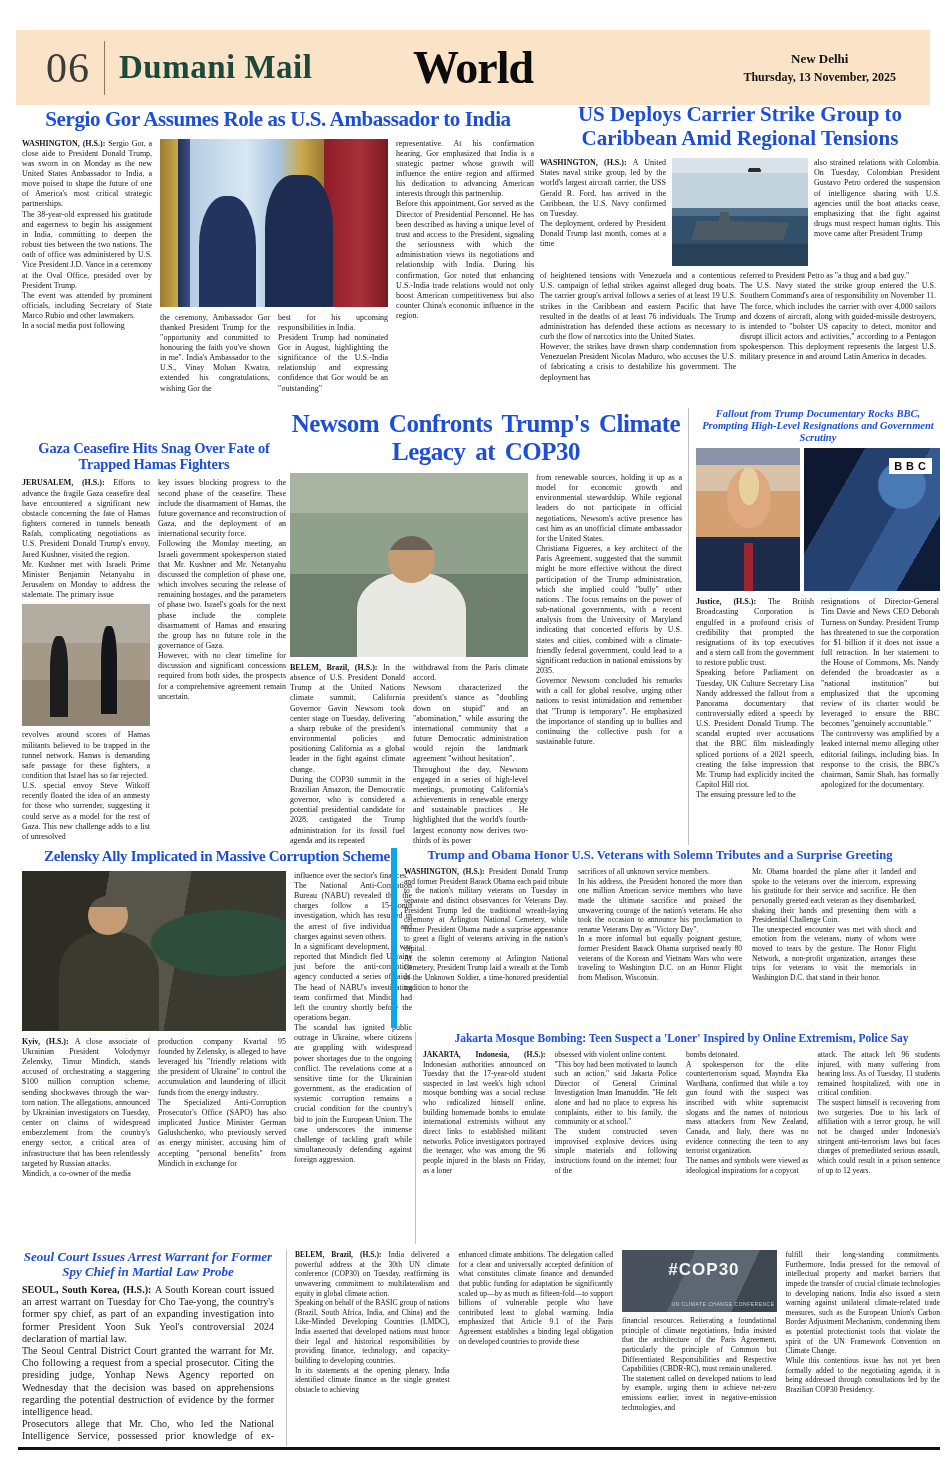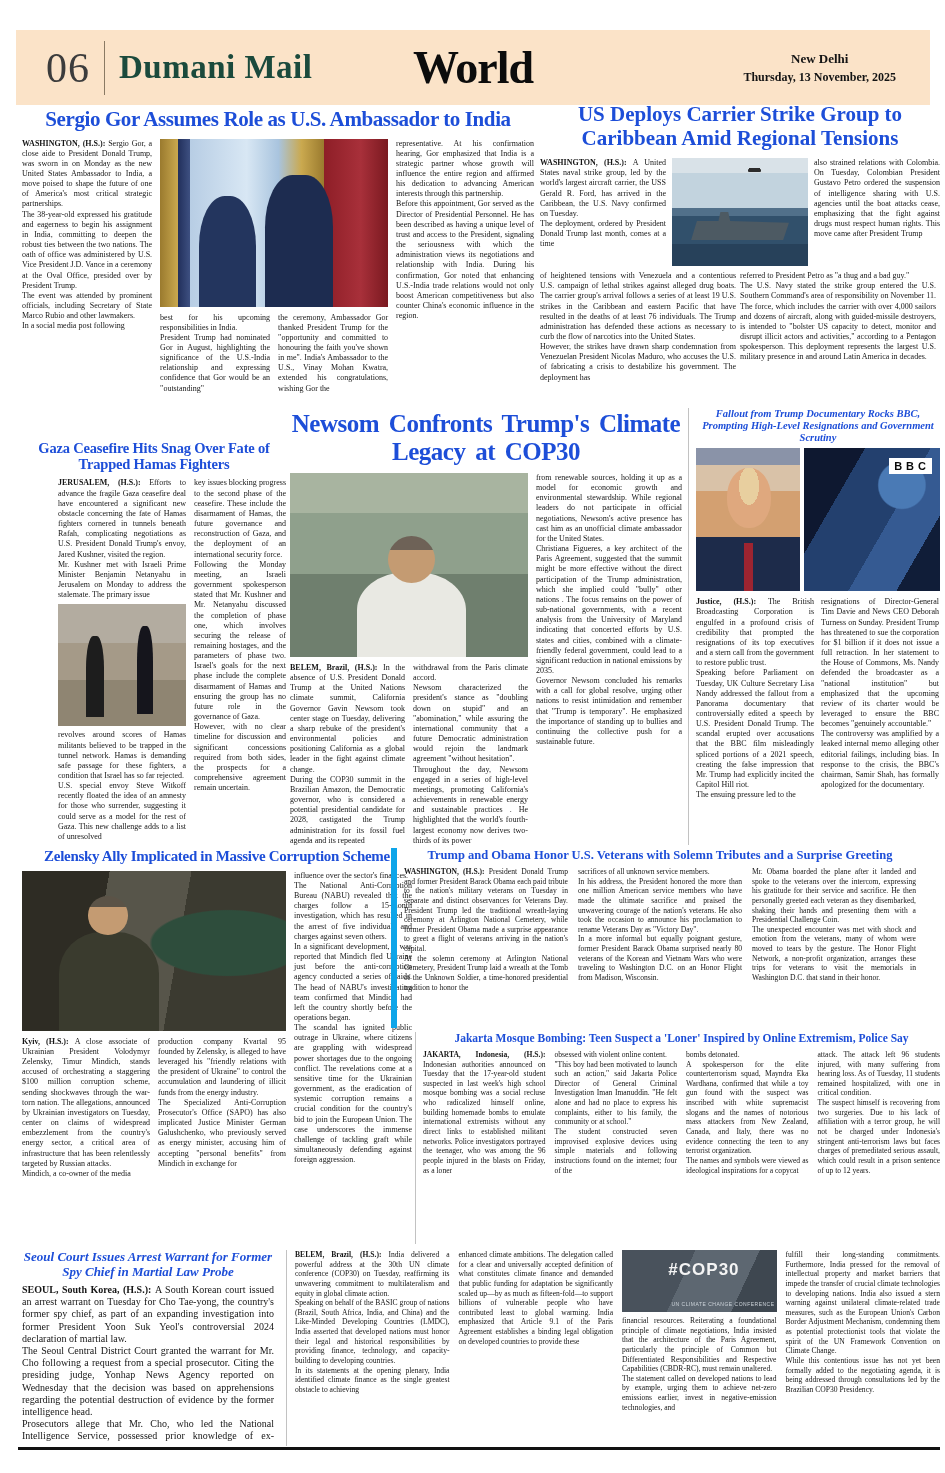--- a/index.html
+++ b/index.html
@@ -66,21 +66,21 @@
     background:#4d5a63; clip-path:polygon(0 100%,6% 32%,28% 32%,30% 0,38% 0,40% 32%,100% 38%,94% 100%); }
   #ph-carrier::after { content:""; position:absolute; top:10%; left:56%; width:13px; height:3px;
     background:#2c2c2c; box-shadow:0 -2px 0 -1px #2c2c2c; border-radius:1px; }
   #a2 .rowB { display:flex; gap:4px; margin-top:5px; }
   #a2 .rowB .cl { width:196px; }
   #a2 .rowB .cr2 { width:196px; }
 
   
   #a3 { left:22px; top:440px; width:264px; height:405px; }
   #a3 .hl { font-size:14.5px; letter-spacing:-0.2px; margin-bottom:6px; }
-  #a3 .body { gap:8px;margin-left:36px; }
+  #a3 .body { gap:8px; }
   #a3 .c1, #a3 .c2 { width:128px; }
   #ph-gaza { width:128px; height:122px; margin:4px 0;
     background:linear-gradient(180deg,#b3aca0 0 32%,#a59a88 32% 62%,#8f8572 62%); }
   #ph-gaza::before { content:""; position:absolute; left:22%; bottom:8%; width:14%; height:66%;
     background:#1d1d1d; border-radius:40% 40% 0 0; }
   #ph-gaza::after { content:""; position:absolute; right:26%; bottom:10%; width:12%; height:72%;
     background:#15151c; border-radius:40% 40% 0 0; }
 
   
   #a4 { left:290px; top:410px; width:392px; height:435px; }
@@ -184,23 +184,23 @@
   <article class="art" id="a1">
     <h2 class="hl">Sergio Gor Assumes Role as U.S. Ambassador to India</h2>
     <div class="body">
       <div class="col c1"><b class="dl">WASHINGTON, (H.S.):</b><span class="txt">Sergio Gor, a close aide to President Donald Trump, was sworn in on Monday as the new United States Ambassador to India, a move poised to shape the future of one of America's most critical strategic partnerships.
 The 38-year-old expressed his gratitude and eagerness to begin his assignment in India, committing to deepen the robust ties between the two nations. The oath of office was administered by U.S. Vice President J.D. Vance in a ceremony at the Oval Office, presided over by President Trump.
 The event was attended by prominent officials, including Secretary of State Marco Rubio and other lawmakers.
 In a social media post following</span></div>
       <div class="mid">
         <div class="photo" id="ph-gor"></div>
         <div class="sub">
+          <div class="col"><span class="txt">the ceremony, Ambassador Gor thanked President Trump for the "opportunity and committed to honouring the faith you've shown in me". India's Ambassador to the U.S., Vinay Mohan Kwatra, extended his congratulations, wishing Gor the</span></div>
           <div class="col"><span class="txt">best for his upcoming responsibilities in India.
 President Trump had nominated Gor in August, highlighting the significance of the U.S.-India relationship and expressing confidence that Gor would be an "outstanding"</span></div>
-          <div class="col"><span class="txt">the ceremony, Ambassador Gor thanked President Trump for the "opportunity and committed to honouring the faith you've shown in me". India's Ambassador to the U.S., Vinay Mohan Kwatra, extended his congratulations, wishing Gor the</span></div>
         </div>
       </div>
       <div class="col c3"><span class="txt">representative. At his confirmation hearing, Gor emphasized that India is a strategic partner whose growth will influence the entire region and affirmed his dedication to advancing American interests through this partnership.
 Before this appointment, Gor served as the Director of Presidential Personnel. He has been described as having a unique level of trust and access to the President, signaling the seriousness with which the administration views its negotiations and relationship with India. During his confirmation, Gor noted that enhancing U.S.-India trade relations would not only boost American competitiveness but also counter China's economic influence in the region.</span></div>
     </div>
   </article>
 
   <article class="art" id="a2">
     <h2 class="hl">US Deploys Carrier Strike Group to Caribbean Amid Regional Tensions</h2>
     <div class="rowA">

